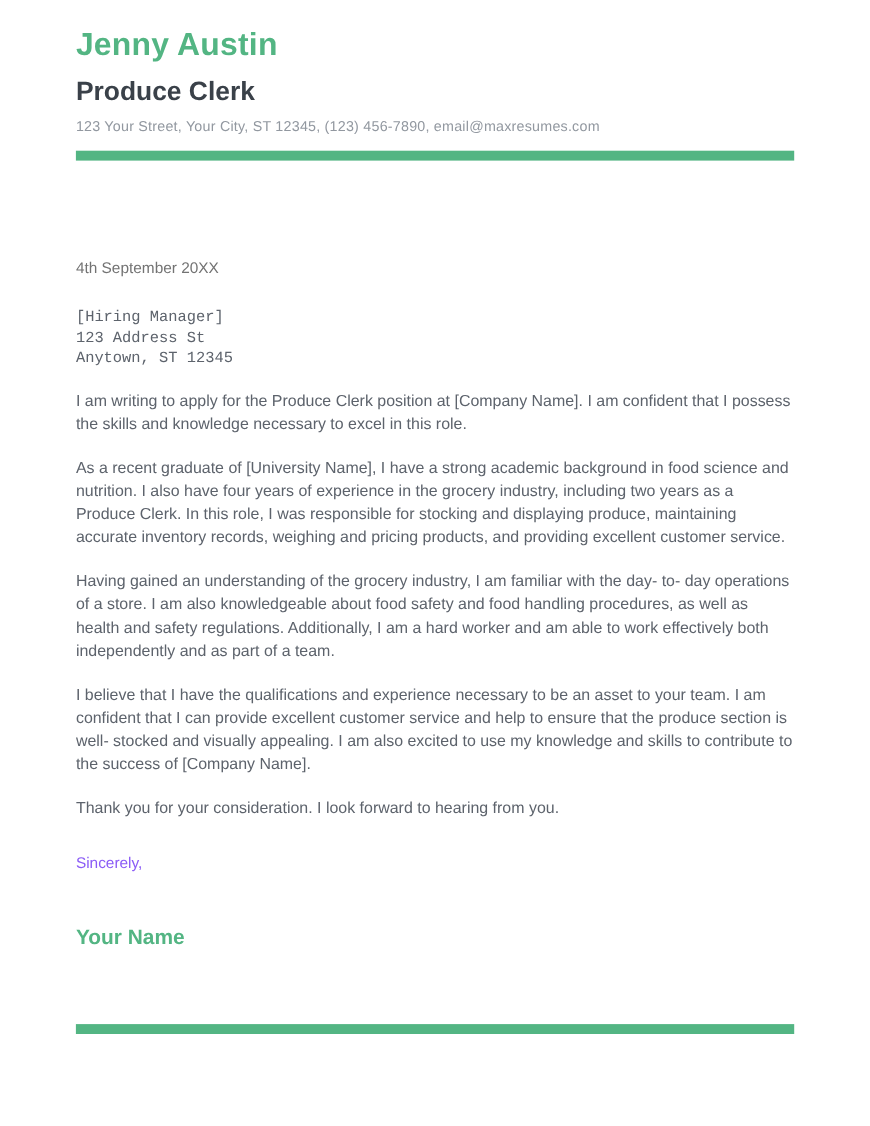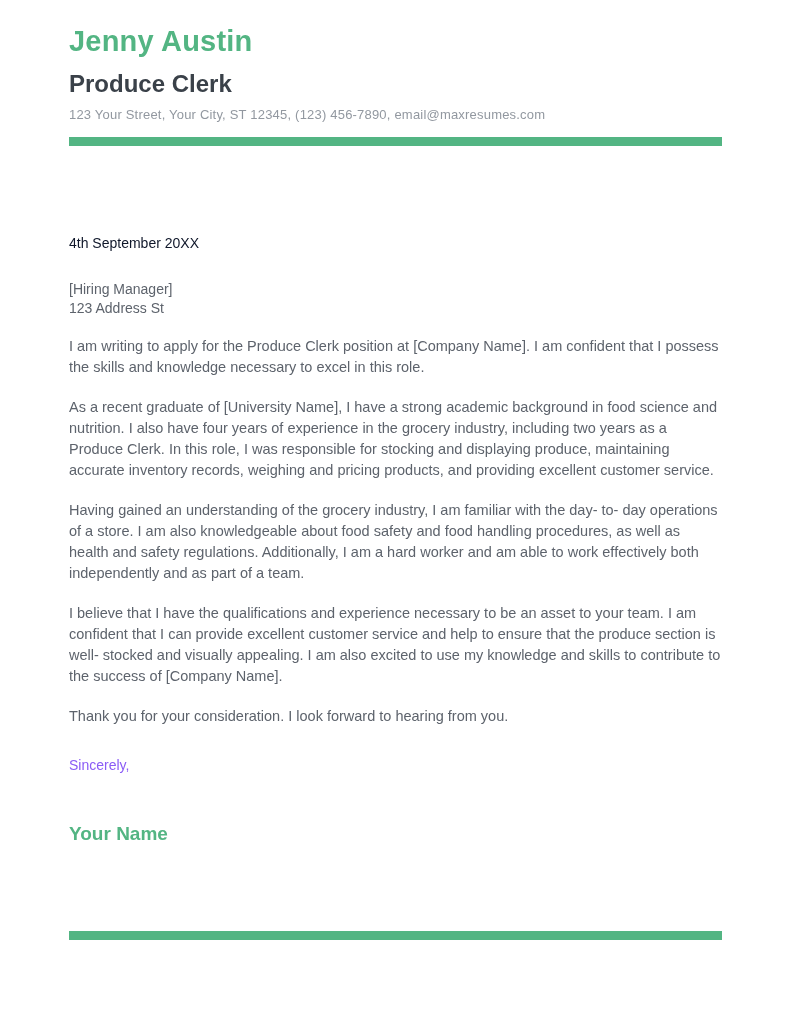--- a/index.html
+++ b/index.html
@@ -39,27 +39,28 @@
     letter-spacing: 0.2px;
   }
   .divider {
     margin-top: 15px;
     height: 9px;
     background: var(--accent, #53b583);
   }
   .letter-date {
     margin-top: 89px;
     font-size: 14px;
-    color: #0f172a;
+    color: #737373;
   }
   .recipient-address {
     margin-top: 29px;
     font-size: 14px;
     color: #5d636c;
     line-height: 18.5px;
+    font-family: Liberation Mono, monospace;
   }
   .salutation {
     margin-top: 15px;
     font-size: 14px;
     color: #5d636c;
   }
   .body-paragraph {
     margin-top: 19px;
     font-size: 14.5px;
     color: #5d636c;
@@ -97,20 +98,21 @@
 
     <div class="contact-line">123 Your Street, Your City, ST 12345, (123) 456-7890, email@maxresumes.com</div>
 
     <div class="divider"></div>
 
     <div class="letter-date">4th September 20XX</div>
 
     <div class="recipient-address">
       <div>[Hiring Manager]</div>
       <div>123 Address St</div>
+      <div>Anytown, ST 12345</div>
     </div>
 
 
     <p class="body-paragraph">I am writing to apply for the Produce Clerk position at [Company Name]. I am confident that I possess the skills and knowledge necessary to excel in this role.</p>
 
     <p class="body-paragraph">As a recent graduate of [University Name], I have a strong academic background in food science and nutrition. I also have four years of experience in the grocery industry, including two years as a Produce Clerk. In this role, I was responsible for stocking and displaying produce, maintaining accurate inventory records, weighing and pricing products, and providing excellent customer service.</p>
 
     <p class="body-paragraph">Having gained an understanding of the grocery industry, I am familiar with the day- to- day operations of a store. I am also knowledgeable about food safety and food handling procedures, as well as health and safety regulations. Additionally, I am a hard worker and am able to work effectively both independently and as part of a team.</p>
 
     <p class="body-paragraph">I believe that I have the qualifications and experience necessary to be an asset to your team. I am confident that I can provide excellent customer service and help to ensure that the produce section is well- stocked and visually appealing. I am also excited to use my knowledge and skills to contribute to the success of [Company Name].</p>

